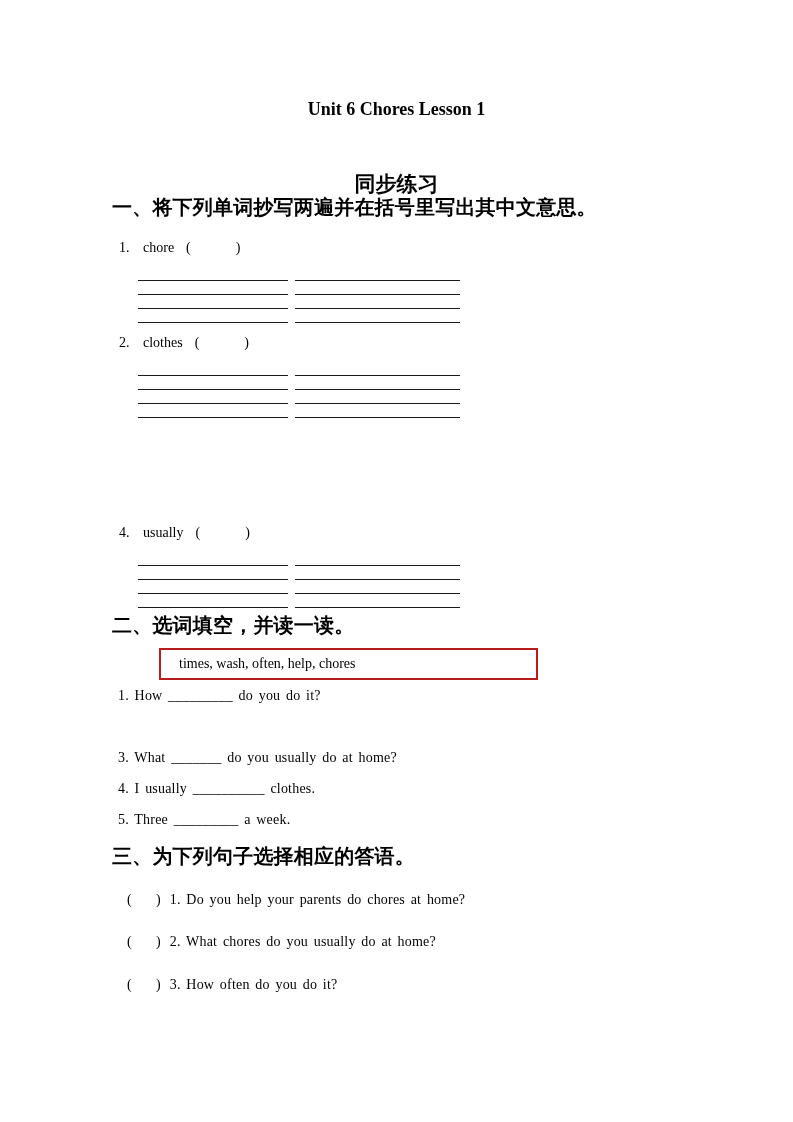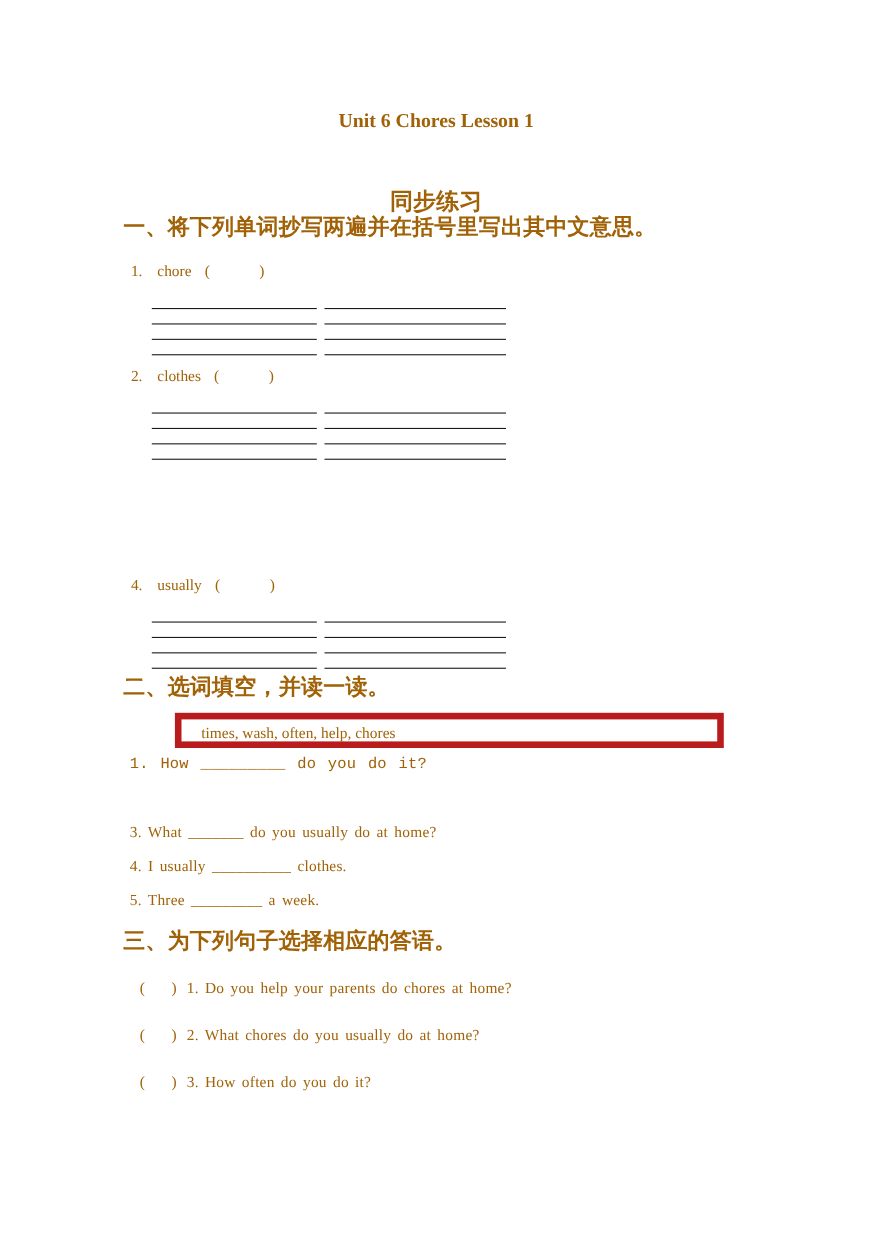--- a/index.html
+++ b/index.html
@@ -1,21 +1,21 @@
 <!DOCTYPE html>
 <html><head>
 <meta charset="utf-8">
 <style>
   html,body { margin:0; padding:0; background:#ffffff; }
   .page {
     position:relative;
     width:793px; height:1122px;
     background:#ffffff;
     font-family:"Liberation Serif","DejaVu Serif",serif;
-    color:#a16207;
+    color:#000000;
     overflow:hidden;
   }
   .abs { position:absolute; }
 
   .title {
     left:0; right:0; top:99px; text-align:center;
     font-family:"Liberation Serif","DejaVu Serif",serif;
     font-weight:bold; font-size:18px; line-height:20px;
   }
   .subtitle {
@@ -41,27 +41,27 @@
   .word-row .paren-open { margin-left:12px; }
   .word-row .paren-gap { display:inline-block; width:45px; }
   .line-grid { display:flex; margin-top:24px; margin-left:19px; width:322px; }
   .line-col { display:flex; flex-direction:column; }
   .line-col.left  { width:150px; margin-right:7px; }
   .line-col.right { width:165px; }
   .wline { height:13px; border-top:1px solid #1a1a1a; }
 
   
   .bank-box {
-    left:159px; top:648px; width:499px; height:32px;
-    box-sizing:border-box; border:6px solid #b91c1c;
+    left:159px; top:648px; width:379px; height:32px;
+    box-sizing:border-box; border:2px solid #b91c1c;
     font-size:14px; line-height:28px; padding-left:18px;
     white-space:nowrap;
   }
   .sentence { left:118px; font-size:14px; line-height:17px; white-space:nowrap; letter-spacing:0.2px; word-spacing:2px; }
-  .st-1 { top:687px;font-family:Liberation Mono, monospace; } .st-2 { top:718px; } .st-3 { top:749px; }
+  .st-1 { top:687px; } .st-2 { top:718px; } .st-3 { top:749px; }
   .st-4 { top:780px; } .st-5 { top:811px; }
 
   
   .answer { left:127px; font-size:14px; line-height:17px; white-space:nowrap; letter-spacing:0.2px; word-spacing:2px; }
   .an-1 { top:891px; } .an-2 { top:933px; } .an-3 { top:976px; }
   .answer .ans-gap  { display:inline-block; width:24px; }
   .answer .ans-text { margin-left:9px; }
 </style>
 </head>
 <body>

